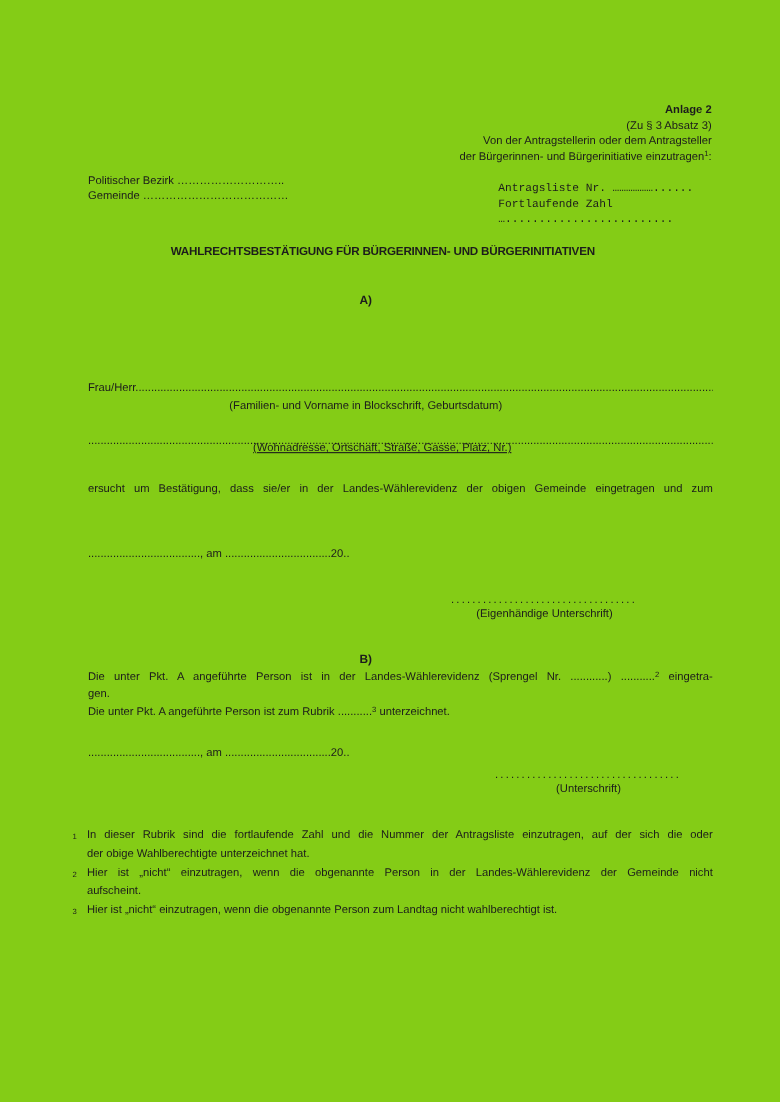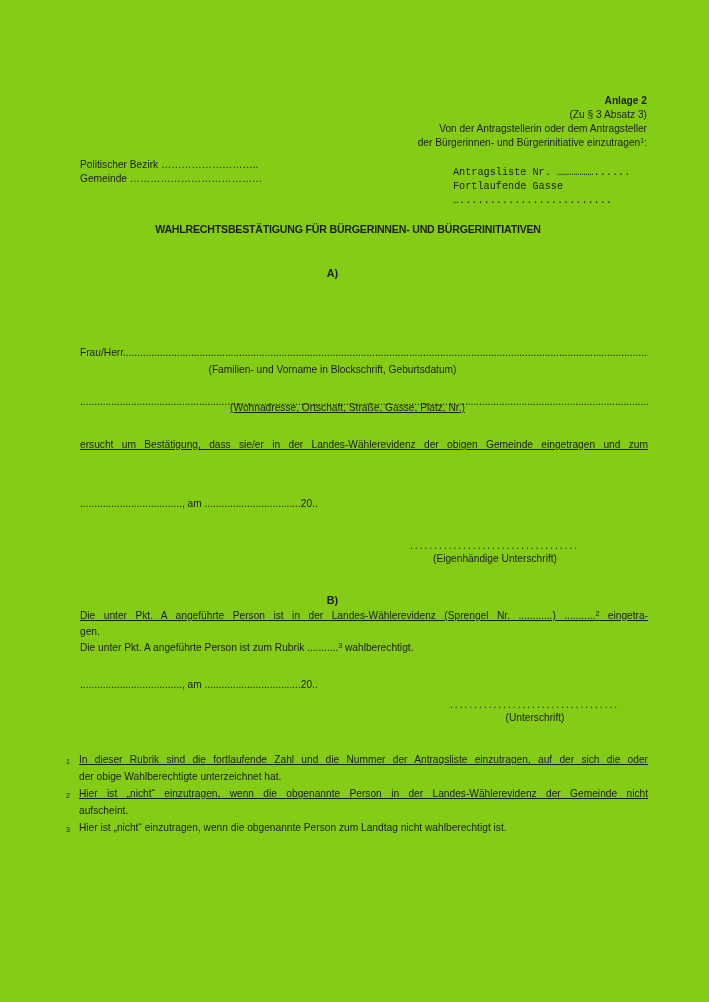--- a/index.html
+++ b/index.html
@@ -13,21 +13,21 @@
     overflow:hidden;
   }
   .abs{position:absolute;}
   .b{font-weight:bold;}
   .right{text-align:right;}
   .center{text-align:center;}
   .lh14{line-height:14px;}
   .lh13{line-height:13px;}
   .lh16{line-height:16px;}
   .lh17{line-height:17px;}
-  .stretch{text-align:justify;text-align-last:justify;text-decoration:underline;}
+  .stretch{text-align:justify;text-align-last:justify;}
   .clip{white-space:nowrap;overflow:hidden;}
   .sup{font-size:7px;position:relative;top:-3.5px;line-height:0;}
   .title{font-weight:bold;font-size:10.6px;letter-spacing:-0.2px;}
   .heading{font-weight:bold;font-size:10.8px;}
   .sigdots{letter-spacing:2px;height:13px;white-space:nowrap;overflow:hidden;line-height:13px;}
   .sigcap{line-height:14px;}
   .fn{position:relative;padding-left:15px;}
   .fnmark{position:absolute;left:2px;top:2px;font-size:7px;}
 </style>
 </head>
@@ -41,21 +41,21 @@
     <div>Von der Antragstellerin oder dem Antragsteller</div>
     <div><span>der Bürgerinnen- und Bürgerinitiative einzutragen</span><span class="sup">1</span><span>:</span></div>
   </div>
 
   <div class="abs lh14" style="top:158px;left:80px;">
     <div>Politischer Bezirk ………………………..</div>
     <div>Gemeinde …………………………………</div>
   </div>
   <div class="abs lh14" style="top:166px;left:453px;font-family:Liberation Mono, monospace;">
     <div>Antragsliste Nr. ………………......</div>
-    <div>Fortlaufende Gasse ….........................</div>
+    <div>Fortlaufende Zahl ….........................</div>
   </div>
 
   <div class="abs center title" style="top:223px;left:64px;width:568px;">WAHLRECHTSBESTÄTIGUNG FÜR BÜRGERINNEN- UND BÜRGERINITIATIVEN</div>
 
   <div class="abs center heading" style="top:267px;left:80px;width:505px;">A)</div>
 
 
   <div class="abs clip" style="top:347px;left:80px;width:568px;height:13px;"><span>Frau/Herr</span><span>......................................................................................................................................................................................................................................</span></div>
   <div class="abs center" style="top:364px;left:80px;width:505px;">(Familien- und Vorname in Blockschrift, Geburtsdatum)</div>
 
@@ -71,21 +71,21 @@
   <div class="abs center" style="top:539px;left:410px;width:170px;">
     <div class="sigdots">........................................</div>
     <div class="sigcap">(Eigenhändige Unterschrift)</div>
   </div>
 
   <div class="abs center heading" style="top:594px;left:80px;width:505px;">B)</div>
 
   <div class="abs lh16" style="top:608px;left:80px;width:568px;">
     <div class="stretch"><span>Die unter Pkt. A angeführte Person ist in der Landes-Wählerevidenz (Sprengel Nr. ............) ...........</span><span class="sup">2</span><span> eingetra-</span></div>
     <div>gen.</div>
-    <div><span>Die unter Pkt. A angeführte Person ist zum Rubrik ...........</span><span class="sup">3</span><span> wahlberechtigt.</span></div>
+    <div><span>Die unter Pkt. A angeführte Person ist zum Rubrik ...........</span><span class="sup">3</span><span> unterzeichnet.</span></div>
   </div>
 
   <div class="abs" style="top:679px;left:80px;">...................................., am ..................................20..</div>
 
   <div class="abs center" style="top:698px;left:450px;width:170px;">
     <div class="sigdots">........................................</div>
     <div class="sigcap">(Unterschrift)</div>
   </div>
 
   <div class="abs lh17" style="top:751px;left:64px;width:584px;">

